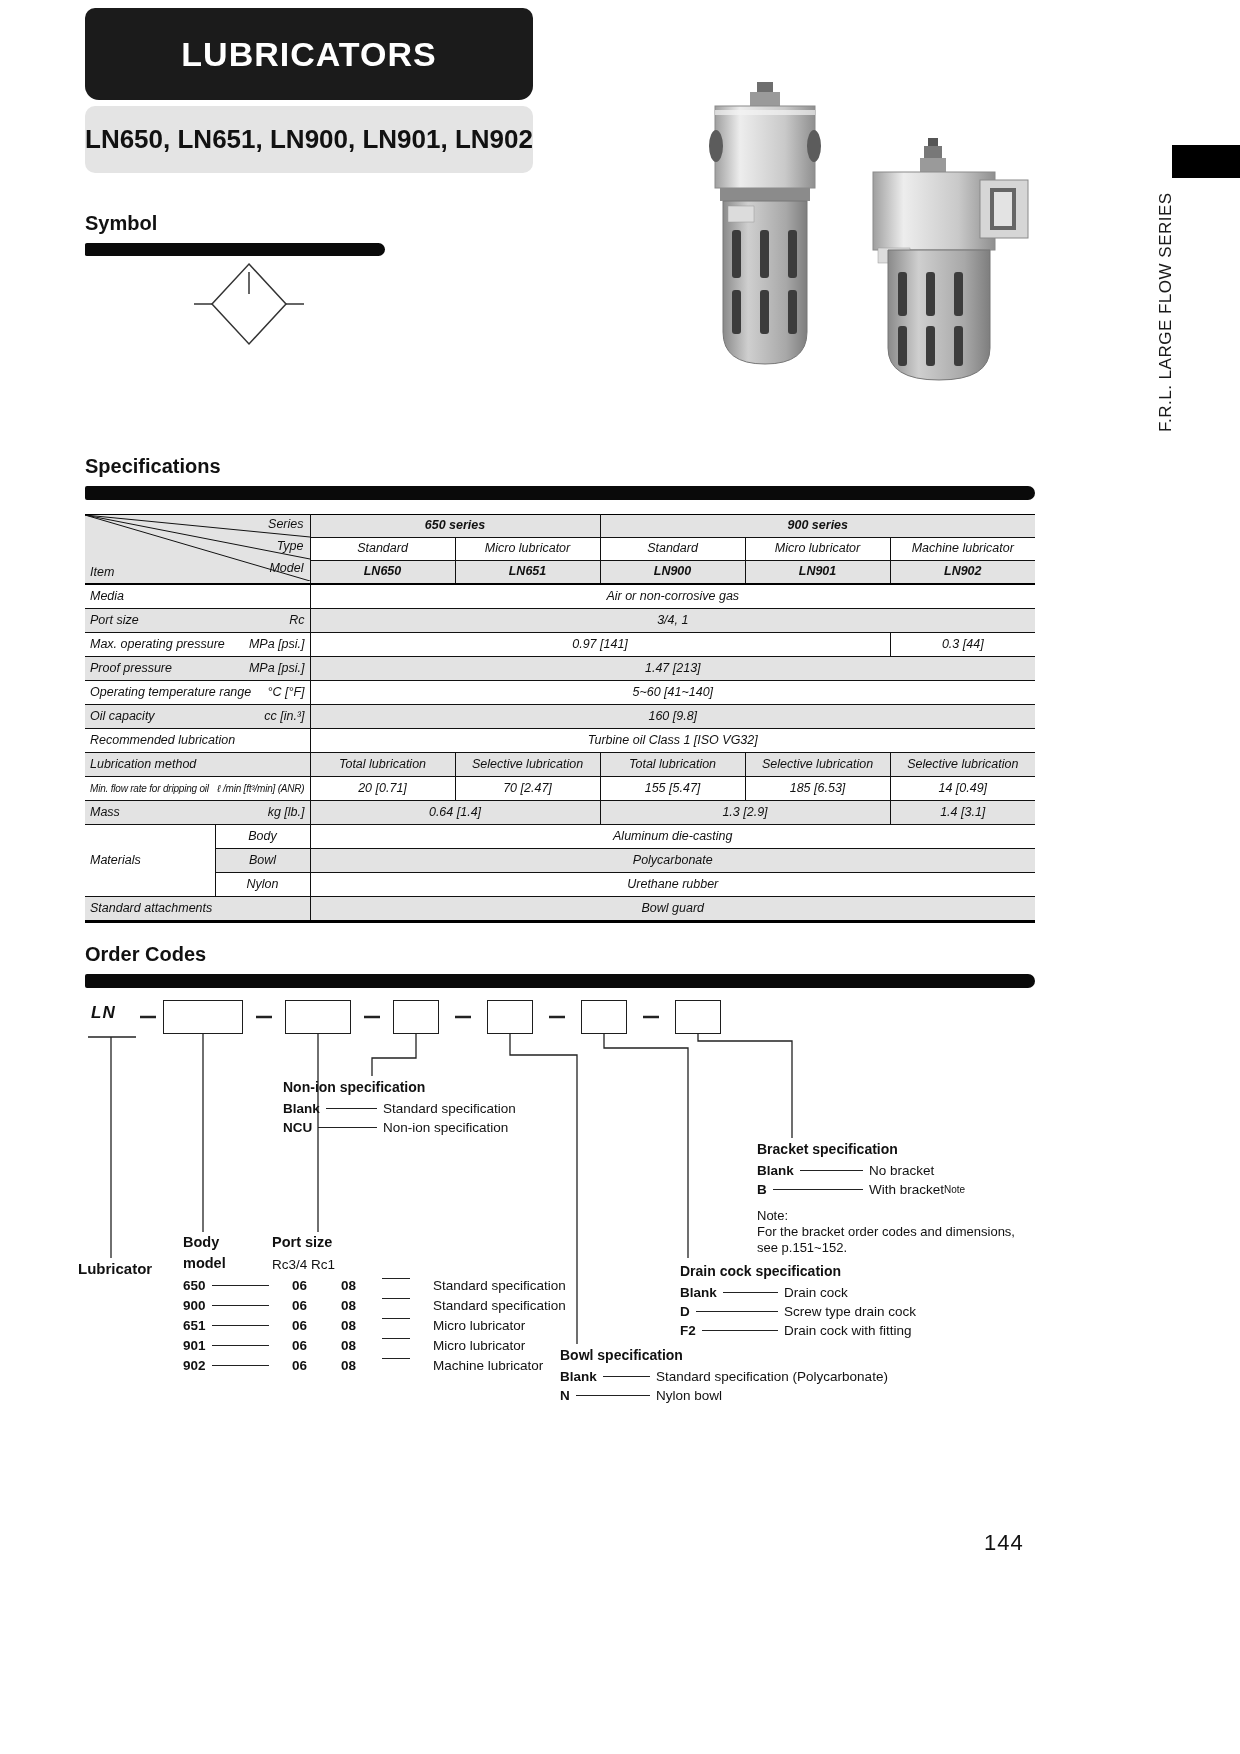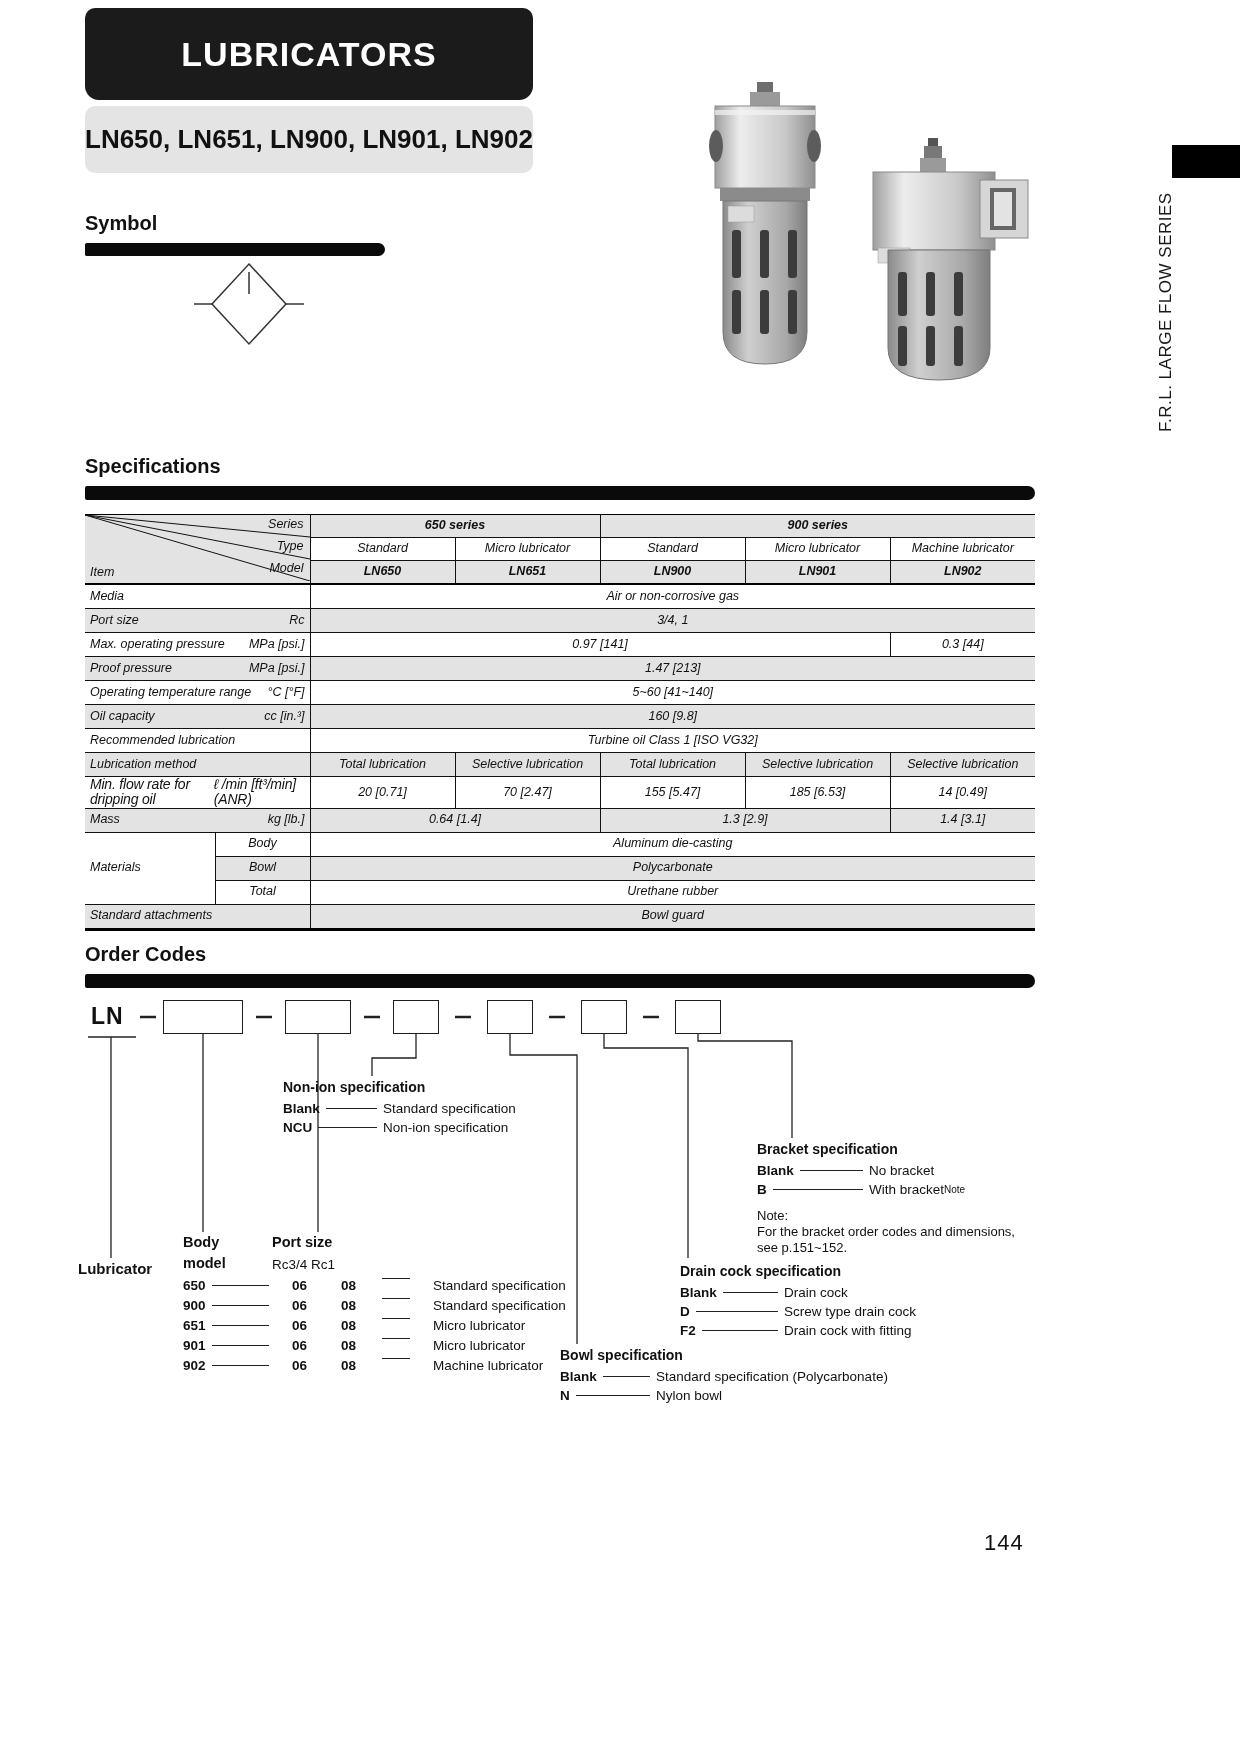--- a/index.html
+++ b/index.html
@@ -31,29 +31,29 @@
   table.spec td.white{background:#fff;}
   table.spec tr.hh td{height:22px;}
   table.spec tr.br td{height:23px;}
   table.spec td.vr{border-right:1px solid #111;}
   table.spec tr.first td{border-top:1.3px solid #000;}
   table.spec tr.last td{border-bottom:3px solid #000;}
   table.spec td.thickb{border-bottom:2.6px solid #000;}
   table.spec td.lbl{text-align:left;}
   table.spec .lr{display:flex;justify-content:space-between;align-items:center;}
   table.spec .bold{font-weight:bold;}
-  table.spec .sm{font-size:14px;letter-spacing:-0.2px;}
+  table.spec .sm{font-size:10px;letter-spacing:-0.2px;}
   td.corner{position:relative;padding:0;background:#e3e3e3;}
   .corner svg{position:absolute;left:0;top:0;}
   .corner .clab{position:absolute;font-size:12.5px;}
   td.part{text-align:right;padding-right:10px;}
 
   
   .ocbox{position:absolute;height:34px;border:1.5px solid #1e1e1e;background:#fff;box-sizing:border-box;}
-  .ln-prefix{position:absolute;left:91px;top:1003px;font-size:23px;font-weight:bold;letter-spacing:1px;}
+  .ln-prefix{position:absolute;left:91px;top:1003px;font-size:17px;font-weight:bold;letter-spacing:1px;font-style:italic;}
   .diagram-lines{position:absolute;left:0;top:995px;}
   .codeblock{position:absolute;font-size:13.5px;line-height:19px;}
   .codeblock .cbtitle{font-weight:bold;font-size:14px;margin-bottom:2px;}
   .crow{display:flex;align-items:center;height:19px;white-space:nowrap;}
   .cg{display:flex;align-items:center;}
   .code{font-weight:bold;white-space:nowrap;}
   .cl{flex:1;border-top:1.4px solid #222;margin:0 6px;height:0;}
   .tinysup{font-size:10px;vertical-align:super;}
   .lub-label{position:absolute;left:78px;top:1260px;font-size:15px;font-weight:bold;}
   .bp-head{position:absolute;font-size:14.5px;font-weight:bold;white-space:nowrap;}
@@ -285,21 +285,21 @@
       <tr class="br">
         <td rowspan="3" class="vr lbl white">Materials</td>
         <td class="vr part">Body</td>
         <td colspan="5">Aluminum die-casting</td>
       </tr>
       <tr class="gray br">
         <td class="vr part">Bowl</td>
         <td colspan="5">Polycarbonate</td>
       </tr>
       <tr class="br">
-        <td class="vr part">Total</td>
+        <td class="vr part">Nylon</td>
         <td colspan="5">Urethane rubber</td>
       </tr>
       <tr class="gray br last">
         <td colspan="2" class="vr lbl">Standard attachments</td>
         <td colspan="5">Bowl guard</td>
       </tr>
     </tbody>
       </table>
   </div>
 

